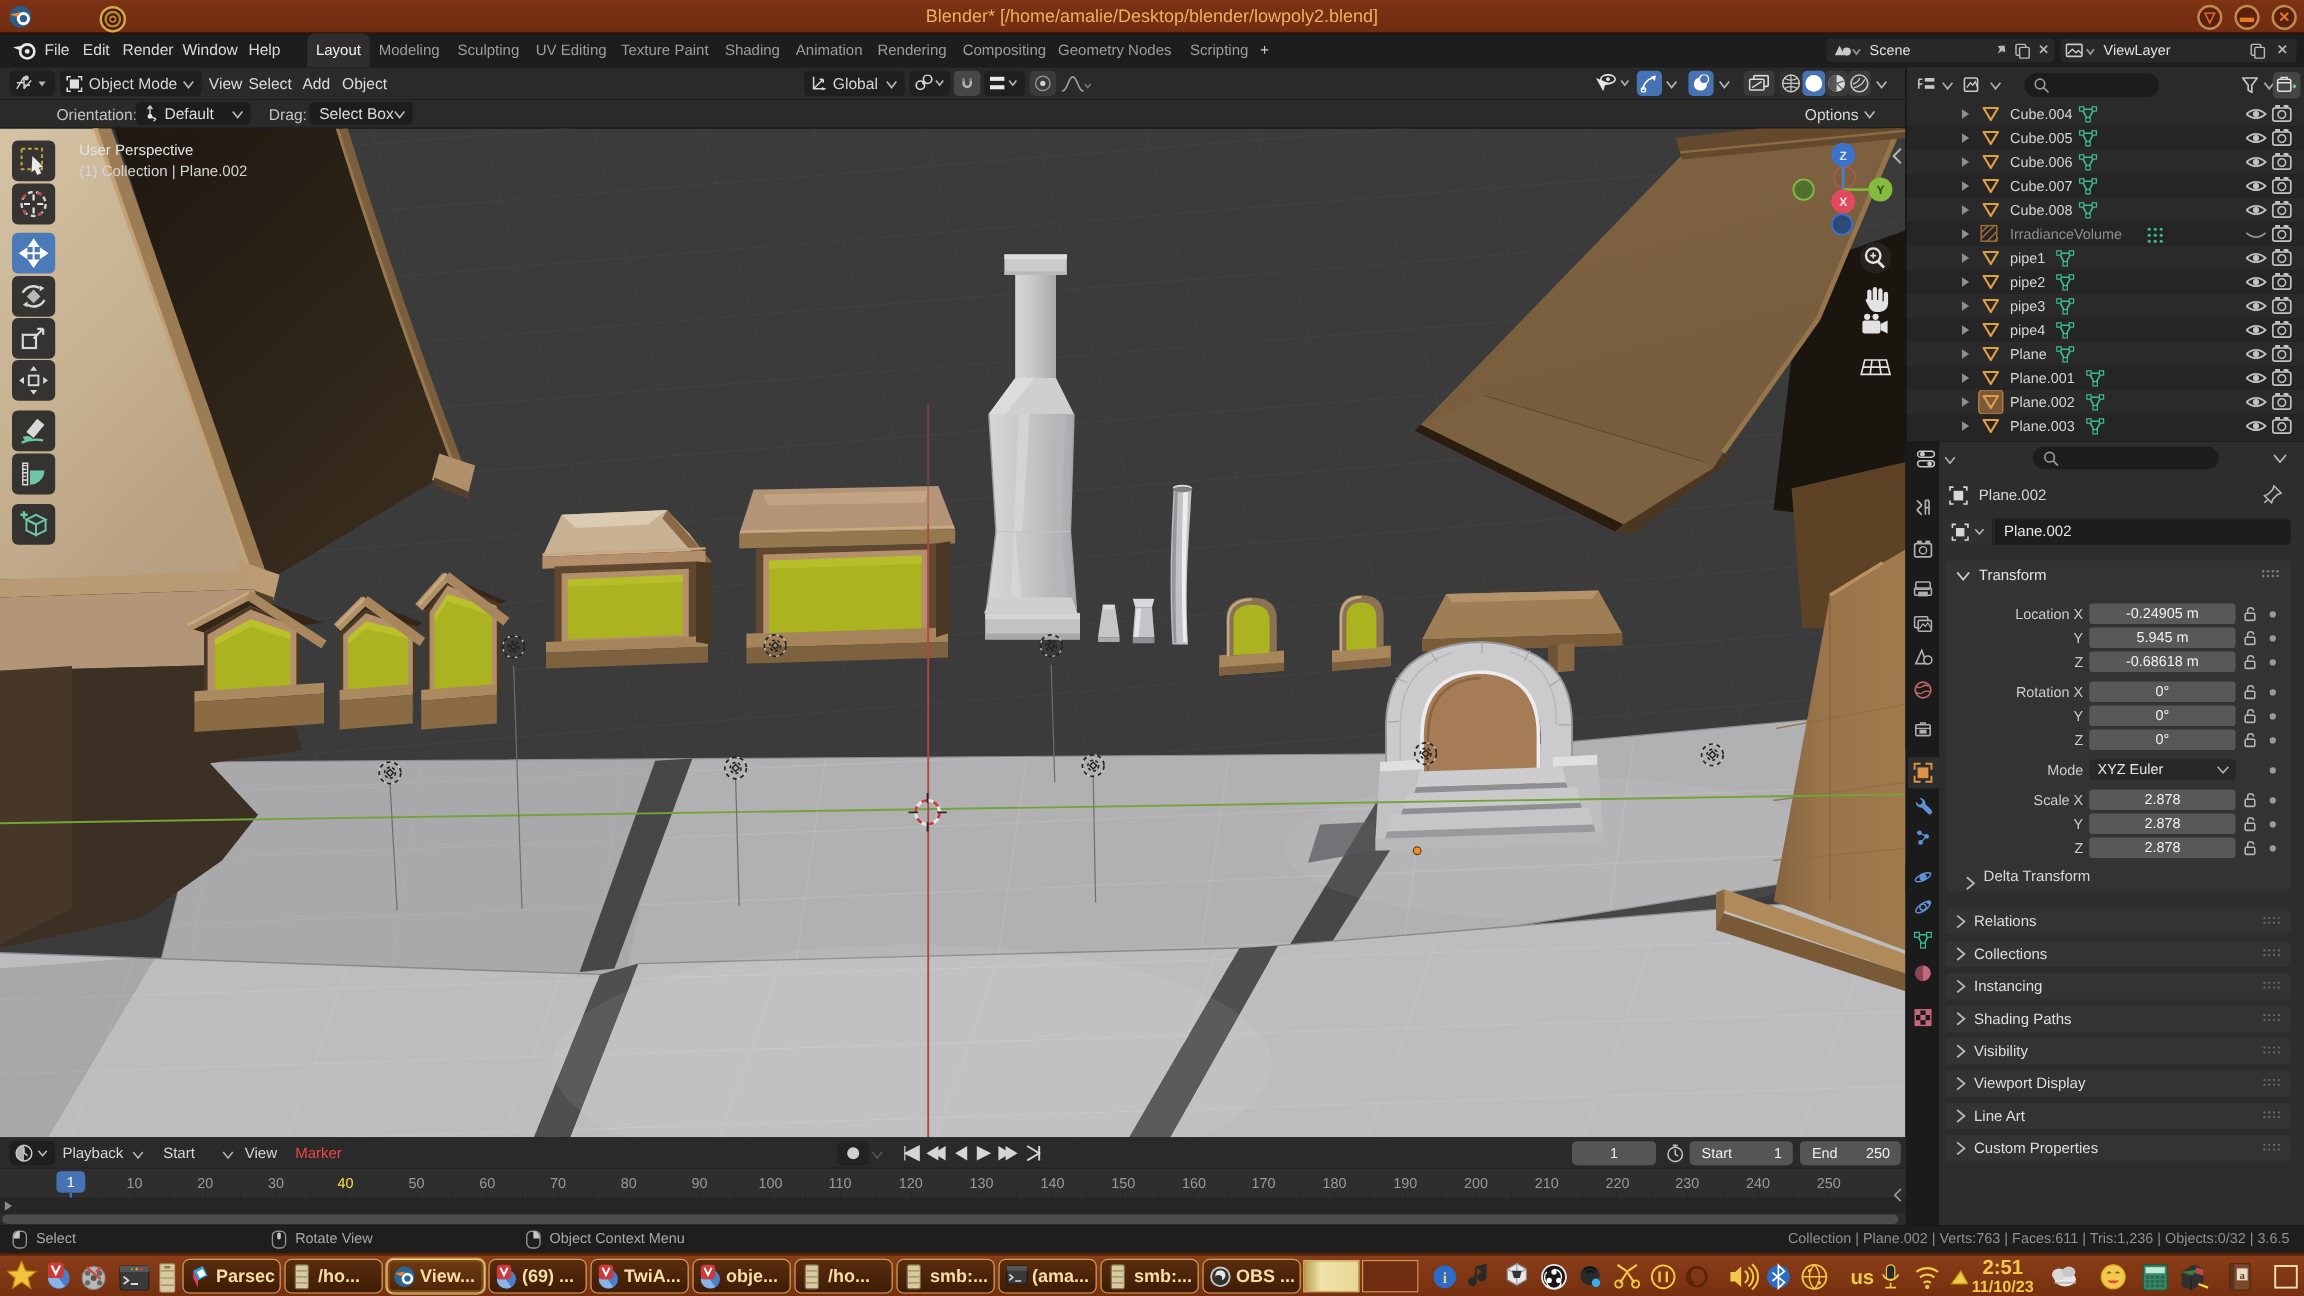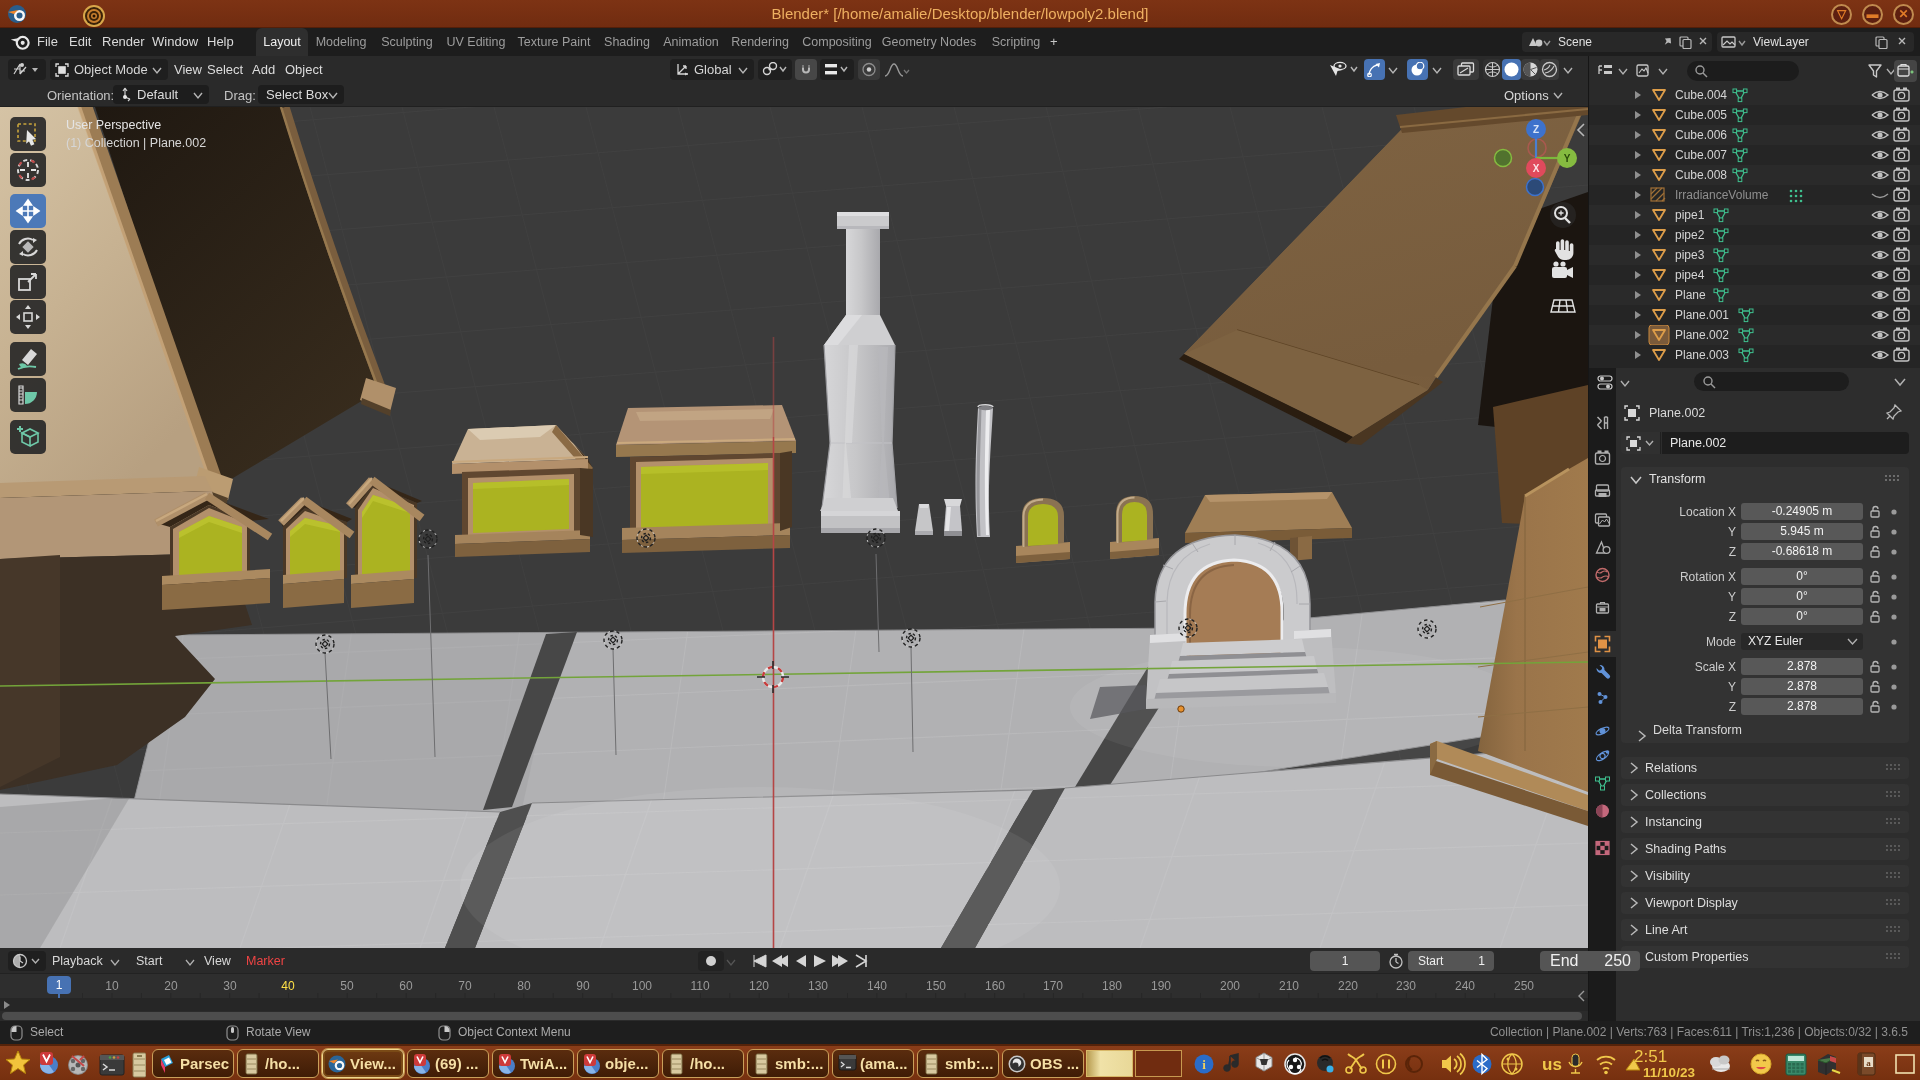--- a/index.html
+++ b/index.html
@@ -1323,41 +1323,41 @@
         <path d="M70 2 L82 8 L70 14 Z" fill="#d5d5d5"></path>
         <path d="M88 2 L98 8 L88 14 Z M94 2 L104 8 L94 14 Z" fill="#d5d5d5"></path>
         <path d="M112 2 L122 8 L112 14 M122 2 v12" fill="none" stroke="#d5d5d5" stroke-width="1.6"></path>
       </svg>
 <div class="abs" style="left:1310px;top:3px;width:70px;height:20px;background:#555555;border-radius:4px;text-align:center;line-height:20px;color:#f0f0f0;font-size:12px">1</div>
 <svg class="abs" style="left:1388px;top:5px" width="16" height="16" viewBox="0 0 16 16">
         <circle cx="8" cy="9" r="6" fill="none" stroke="#c0c0c0" stroke-width="1.3"></circle>
         <path d="M8 9 V5 M8 9 l2.5 1.5 M6 1.5 h4 M8 1.5 v2" stroke="#c0c0c0" stroke-width="1.3" fill="none"></path>
       </svg>
 <div class="abs" style="left:1408px;top:3px;width:86px;height:20px;background:#555555;border-radius:4px;line-height:20px;font-size:12px;color:#f0f0f0"><span style="margin-left:10px">Start</span><span style="position:absolute;right:9px">1</span></div>
-<div class="abs" style="left:1540px;top:3px;width:100px;height:20px;background:#555555;border-radius:4px;line-height:20px;font-size:16px;color:#f0f0f0"><span style="margin-left:10px">End</span><span style="position:absolute;right:9px">250</span></div>
+<div class="abs" style="left:1500px;top:3px;width:84px;height:20px;background:#555555;border-radius:4px;line-height:20px;font-size:12px;color:#f0f0f0"><span style="margin-left:10px">End</span><span style="position:absolute;right:9px">250</span></div>
 <div class="abs" style="left:0;top:26px;width:1588px;height:24px;background:#2e2e2e"></div>
 <div class="abs" style="left:92px;top:31px;width:40px;text-align:center;font-size:12px;color:#9a9a9a">10</div>
       <div class="abs" style="left:151px;top:31px;width:40px;text-align:center;font-size:12px;color:#9a9a9a">20</div>
       <div class="abs" style="left:210px;top:31px;width:40px;text-align:center;font-size:12px;color:#9a9a9a">30</div>
       <div class="abs" style="left:268px;top:31px;width:40px;text-align:center;font-size:12px;color:#fde047">40</div>
       <div class="abs" style="left:327px;top:31px;width:40px;text-align:center;font-size:12px;color:#9a9a9a">50</div>
       <div class="abs" style="left:386px;top:31px;width:40px;text-align:center;font-size:12px;color:#9a9a9a">60</div>
       <div class="abs" style="left:445px;top:31px;width:40px;text-align:center;font-size:12px;color:#9a9a9a">70</div>
       <div class="abs" style="left:504px;top:31px;width:40px;text-align:center;font-size:12px;color:#9a9a9a">80</div>
       <div class="abs" style="left:563px;top:31px;width:40px;text-align:center;font-size:12px;color:#9a9a9a">90</div>
       <div class="abs" style="left:622px;top:31px;width:40px;text-align:center;font-size:12px;color:#9a9a9a">100</div>
       <div class="abs" style="left:680px;top:31px;width:40px;text-align:center;font-size:12px;color:#9a9a9a">110</div>
       <div class="abs" style="left:739px;top:31px;width:40px;text-align:center;font-size:12px;color:#9a9a9a">120</div>
       <div class="abs" style="left:798px;top:31px;width:40px;text-align:center;font-size:12px;color:#9a9a9a">130</div>
       <div class="abs" style="left:857px;top:31px;width:40px;text-align:center;font-size:12px;color:#9a9a9a">140</div>
       <div class="abs" style="left:916px;top:31px;width:40px;text-align:center;font-size:12px;color:#9a9a9a">150</div>
       <div class="abs" style="left:975px;top:31px;width:40px;text-align:center;font-size:12px;color:#9a9a9a">160</div>
       <div class="abs" style="left:1033px;top:31px;width:40px;text-align:center;font-size:12px;color:#9a9a9a">170</div>
       <div class="abs" style="left:1092px;top:31px;width:40px;text-align:center;font-size:12px;color:#9a9a9a">180</div>
-      <div class="abs" style="left:1151px;top:31px;width:40px;font-size:12px;color:#9a9a9a">190</div>
+      <div class="abs" style="left:1151px;top:31px;width:40px;text-align:center;font-size:12px;color:#9a9a9a">190</div>
       <div class="abs" style="left:1210px;top:31px;width:40px;text-align:center;font-size:12px;color:#9a9a9a">200</div>
       <div class="abs" style="left:1269px;top:31px;width:40px;text-align:center;font-size:12px;color:#9a9a9a">210</div>
       <div class="abs" style="left:1328px;top:31px;width:40px;text-align:center;font-size:12px;color:#9a9a9a">220</div>
       <div class="abs" style="left:1386px;top:31px;width:40px;text-align:center;font-size:12px;color:#9a9a9a">230</div>
       <div class="abs" style="left:1445px;top:31px;width:40px;text-align:center;font-size:12px;color:#9a9a9a">240</div>
       <div class="abs" style="left:1504px;top:31px;width:40px;text-align:center;font-size:12px;color:#9a9a9a">250</div>
 <svg class="abs" style="left:0;top:26px" width="1588" height="24" viewBox="0 0 1588 24">
         <line x1="82.5" y1="19" x2="82.5" y2="24" stroke="#272727" stroke-width="1"></line>
         <line x1="112.0" y1="19" x2="112.0" y2="24" stroke="#272727" stroke-width="1"></line>
         <line x1="141.4" y1="19" x2="141.4" y2="24" stroke="#272727" stroke-width="1"></line>
@@ -1585,21 +1585,21 @@
         <path d="M312 18 h20 M322 8 a14 14 0 0 1 0 20 a14 14 0 0 1 0-20" stroke="#f0c84a" stroke-width="1.2" fill="none"></path>
         <circle cx="318" cy="13" r="1.5" fill="#f0c84a"></circle>
         <circle cx="326" cy="23" r="1.5" fill="#f0c84a"></circle>
 <text x="352" y="24" font-size="17" font-weight="bold" fill="#f0c84a" font-family="Liberation Sans">us</text>
 <rect x="382" y="8" width="7" height="13" rx="3.5" fill="#2a2a2a" stroke="#f0c84a" stroke-width="1"></rect>
         <path d="M379 16 a7 7 0 0 0 13 0 M385.5 23 v4 M381 27 h9" stroke="#f0c84a" stroke-width="1.4" fill="none"></path>
 <path d="M407 14 a14 14 0 0 1 18 0 M410 18.5 a9 9 0 0 1 12 0 M413 23 a5 5 0 0 1 6 0" stroke="#f0c84a" stroke-width="1.8" fill="none"></path>
         <circle cx="416" cy="26.5" r="1.8" fill="#f0c84a"></circle>
 <path d="M436 24 L444 13 L450 24 Z" fill="#f0c84a" stroke="#b8860b" stroke-width="1"></path>
 </svg>
-<div class="abs" style="left:1634px;top:2px;width:70px;color:#f0c84a;font-size:17px;font-weight:normal;line-height:17px">2:51</div>
+<div class="abs" style="left:1634px;top:2px;width:70px;text-align:center;color:#f0c84a;font-size:17px;font-weight:bold;line-height:17px">2:51</div>
 <div class="abs" style="left:1634px;top:19px;width:70px;text-align:center;color:#f0c84a;font-size:13.5px;font-weight:bold">11/10/23</div>
 <svg class="abs" style="left:1706px;top:0" width="214" height="36" viewBox="0 0 214 36">
 <ellipse cx="15" cy="20" rx="9" ry="6" fill="#e8e8e8"></ellipse>
         <ellipse cx="10" cy="16" rx="6" ry="5" fill="#d8d8d8"></ellipse>
         <ellipse cx="18" cy="14" rx="5.5" ry="4.5" fill="#c8c8c8"></ellipse>
         <path d="M6 23 h18" stroke="#aaa" stroke-width="1"></path>
 <circle cx="55" cy="18" r="10" fill="#f2c84a"></circle>
         <circle cx="55" cy="18" r="10" fill="none" stroke="#d8a82a" stroke-width="1"></circle>
         <path d="M50 15 a2 2 0 0 1 3 0 M57 15 a2 2 0 0 1 3 0" stroke="#8a5a1a" stroke-width="1.4" fill="none"></path>
         <path d="M50 21 a5.5 4 0 0 0 10 0 Z" fill="#e04848"></path>

